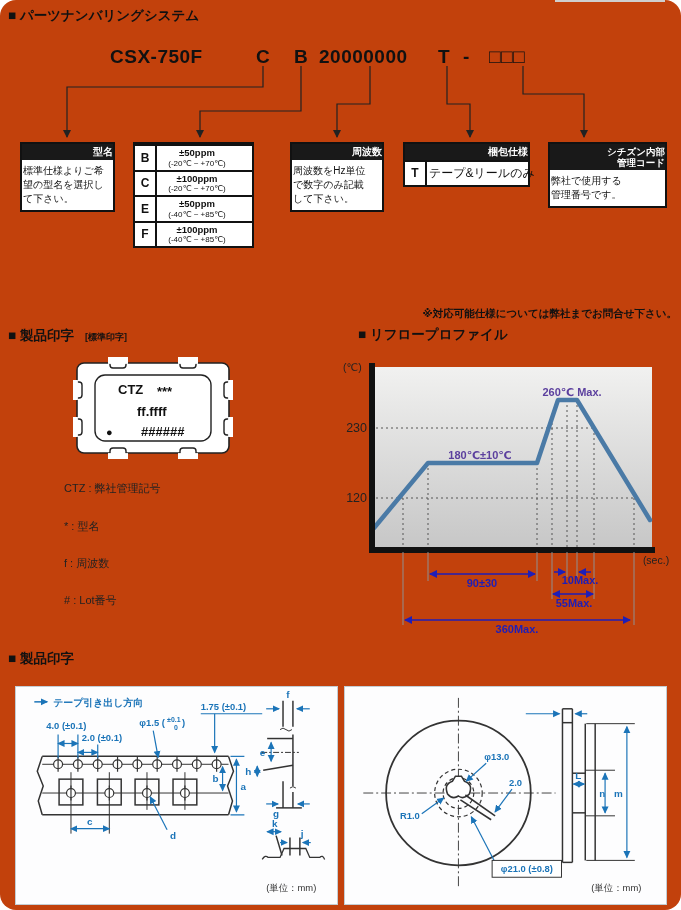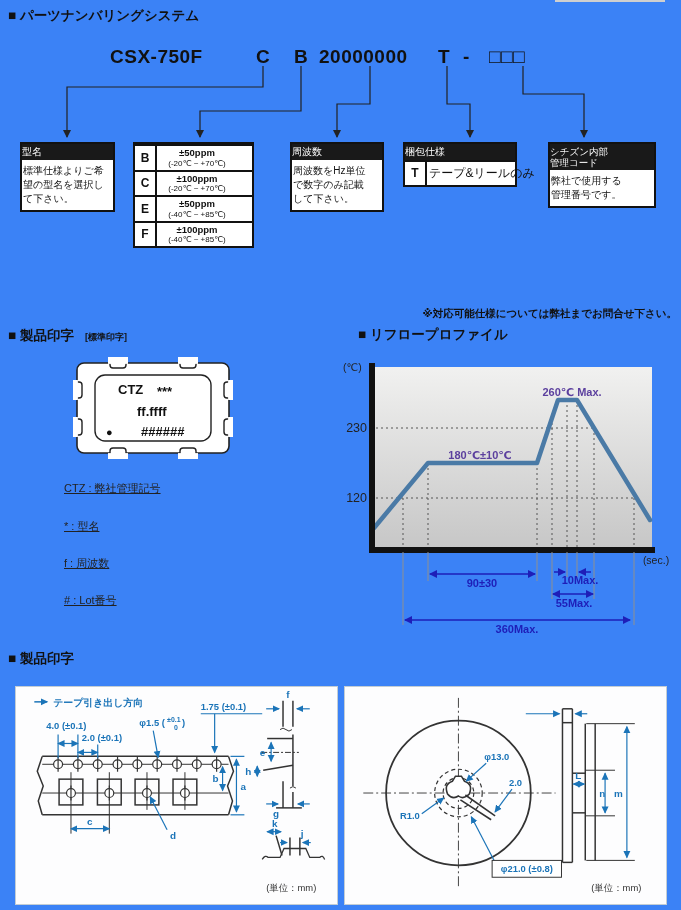--- a/index.html
+++ b/index.html
@@ -1,36 +1,36 @@
 <!DOCTYPE html>
 <html><head>
 <meta charset="utf-8">
 <style>
   html,body{margin:0;padding:0;background:#fff;}
-  #page{position:relative;width:681px;height:910px;background:#3b82f6;overflow:hidden;
-        font-family:"Liberation Sans","DejaVu Sans",sans-serif;color:#111;}
+  #page{position:relative;width:681px;height:910px;background:#c2410c;overflow:hidden;
+        font-family:"Liberation Sans","DejaVu Sans",sans-serif;color:#111;border-radius:16px;}
   .abs{position:absolute;}
   .sec-title{font-size:13.5px;font-weight:bold;color:#111;white-space:nowrap;}
   .sec-sub{font-size:9px;font-weight:bold;margin-left:11px;}
   .pn{font-size:19px;font-weight:bold;white-space:nowrap;letter-spacing:0.5px;}
   .note{font-size:10.5px;font-weight:bold;margin-top:12px;}
   
   .nbox{position:absolute;border:2px solid #111;background:#fff;box-sizing:border-box;}
-  .nbox .tt{background:#191919;color:#fff;font-weight:normal;text-align:left;
+  .nbox .tt{background:#191919;color:#fff;font-weight:bold;text-align:right;
             font-size:10px;line-height:1.18;padding:2px 0;}
   .nbox .bd{font-size:10px;text-align:left;line-height:1.4;padding:4px 1px;}
   .srow{display:flex;border-top:2px solid #111;align-items:stretch;}
   .scode{width:20px;display:flex;align-items:center;justify-content:center;
          font-weight:bold;font-size:12px;border-right:2px solid #111;flex:none;}
   .sval{flex:1;text-align:center;padding:2px 15px 1px 0;}
   .sval .p{font-size:9.5px;font-weight:bold;line-height:1.15;}
   .sval .r{font-size:8px;line-height:1.2;}
   .prow{display:flex;border-top:2px solid #111;align-items:center;}
   .prow .lab{flex:1;font-size:12px;padding:3px 2px;white-space:nowrap;}
-  .legend-line{font-size:11px;color:#222;white-space:nowrap;text-decoration:underline;}
+  .legend-line{font-size:11px;color:#222;white-space:nowrap;}
   .pack-frame{position:absolute;border:1px solid #c3cdd4;background:#fdfdfe;box-sizing:border-box;}
   svg text{font-family:"Liberation Sans","DejaVu Sans",sans-serif;}
   .bluet{fill:#1b74b8;font-weight:bold;}
 </style>
 </head>
 <body>
 
 <div id="page">
 
   <div class="abs" style="left:555px;top:0;width:110px;height:2px;background:#cfcfcf;"></div>
@@ -104,29 +104,29 @@
 
   <div class="nbox" style="left:290px;top:142px;width:94px;">
     <div class="tt">周波数</div>
     <div class="bd">
       <div>周波数をHz単位</div>
       <div>で数字のみ記載</div>
       <div>して下さい。</div>
     </div>
   </div>
 
-  <div class="nbox" style="left:403px;top:142px;width:114px;">
+  <div class="nbox" style="left:403px;top:142px;width:127px;">
     <div class="tt">梱包仕様</div>
     <div class="prow">
       <div class="scode" style="align-self:stretch;">T</div>
       <div class="lab">テープ&amp;リールのみ</div>
     </div>
   </div>
 
-  <div class="nbox" style="left:548px;top:142px;width:108px;">
+  <div class="nbox" style="left:548px;top:142px;width:119px;">
     <div class="tt" style="font-size:9.5px;">
       <div>シチズン内部</div>
       <div>管理コード</div>
     </div>
     <div class="bd">
       <div>弊社で使用する</div>
       <div>管理番号です。</div>
     </div>
   </div>
 

